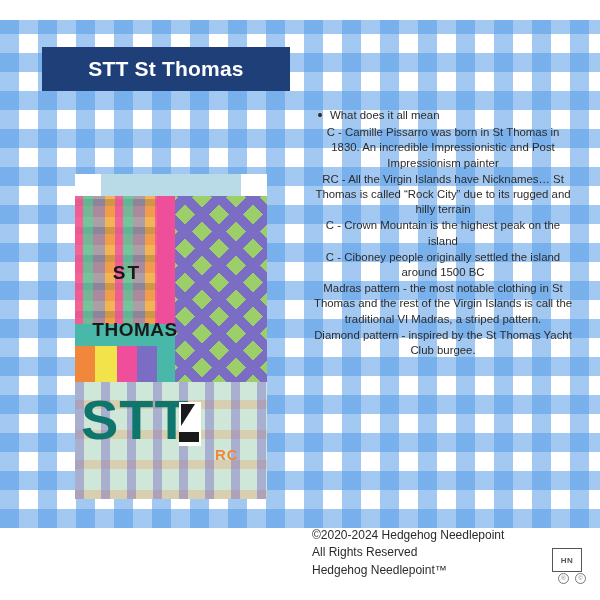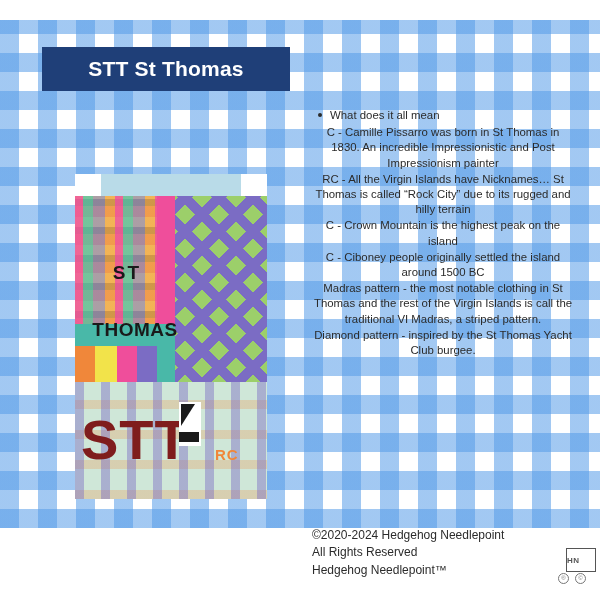--- a/index.html
+++ b/index.html
@@ -119,24 +119,24 @@
   }
   .logo {
     position: absolute;
     left: 552px;
     top: 548px;
     width: 36px;
     height: 40px;
   }
   .logo-box {
     position: absolute;
-    left: 14px; top: 0;
+    left: 0; top: 0;
     width: 28px; height: 22px;
     border: 1.4px solid #555;
-    display: flex; align-items: center; justify-content: flex-start;
+    display: flex; align-items: center; justify-content: center;
   }
   .logo-box span {
     font-size: 8px;
     font-weight: bold;
     color: #555;
     letter-spacing: 0.5px;
   }
   .logo-sub {
     position: absolute;
     left: 6px; top: 25px;
@@ -234,21 +234,21 @@
                       rgba(123,108,196,0.45) 0 9px,
                       rgba(255,255,255,0) 9px 26px),
                     repeating-linear-gradient(0deg,
                       rgba(240,135,58,0.25) 0 9px,
                       rgba(255,255,255,0) 9px 30px);"></div>
 
       <div class="a" style="left:16px;top:88px;width:72px;color:#1a1a1a;font-size:19px;font-weight:bold;letter-spacing:2px;text-align:center;">ST</div>
 
       <div class="a" style="left:2px;top:110px;width:116px;color:#1a1a1a;font-size:19px;font-weight:bold;letter-spacing:0.5px;text-align:center;margin-top:35px;">THOMAS</div>
 
-      <div class="a" style="left:6px;top:218px;width:150px;color:#7f1d1d;font-size:56px;font-weight:bold;letter-spacing:1px;line-height:56px;margin-top:20px;">STT</div>
+      <div class="a" style="left:6px;top:218px;width:150px;color:#0f766e;font-size:56px;font-weight:bold;letter-spacing:1px;line-height:56px;">STT</div>
 
       <div class="a" style="left:140px;top:272px;width:44px;color:#f0873a;font-size:15px;font-weight:bold;letter-spacing:1px;">RC</div>
 
       <div class="a" style="left:104px;top:228px;width:22px;height:44px;background:#ffffff;"></div>
       <div class="a" style="left:106px;top:230px;width:0;height:0;border-left:14px solid #1a1a1a;border-bottom:22px solid transparent;"></div>
       <div class="a" style="left:104px;top:258px;width:20px;height:10px;background:#1a1a1a;"></div>
     </div>
   </div>
 
   <div class="footer">

